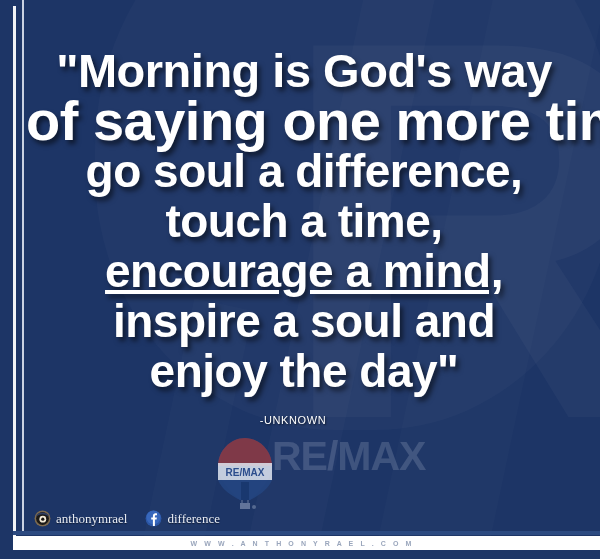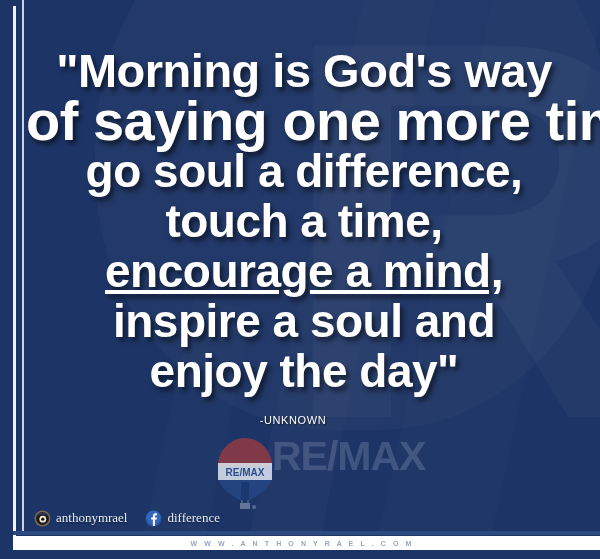--- a/index.html
+++ b/index.html
@@ -186,20 +186,21 @@
   .social-row {
     position: absolute;
     left: 34px;
     top: 510px;
     display: flex;
     align-items: center;
     gap: 8px;
   }
   .social-item {
     display: flex;
+    align-items: center;
     gap: 5px;
     margin-right: 10px;
   }
   .social-label {
     color: #e8ecf4;
     font-size: 13px;
     font-family: "Liberation Serif", serif;
     text-shadow: 0 1px 1px rgba(0,0,0,0.5);
   }
   .icon-circle {

